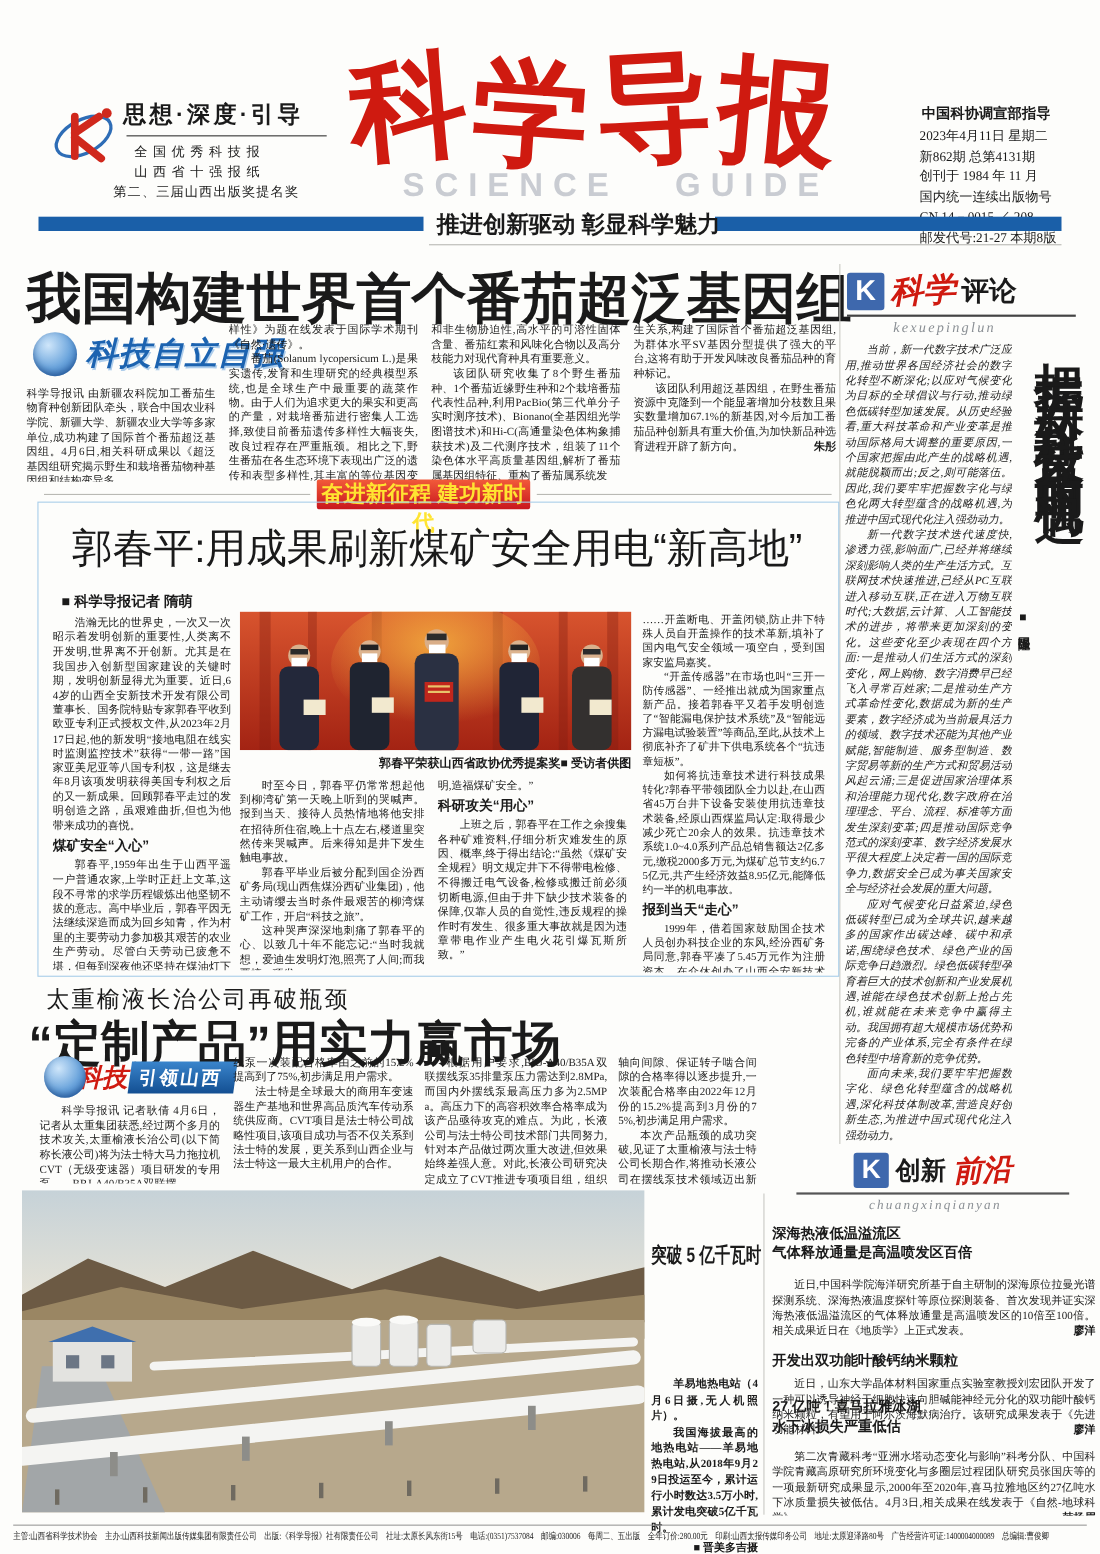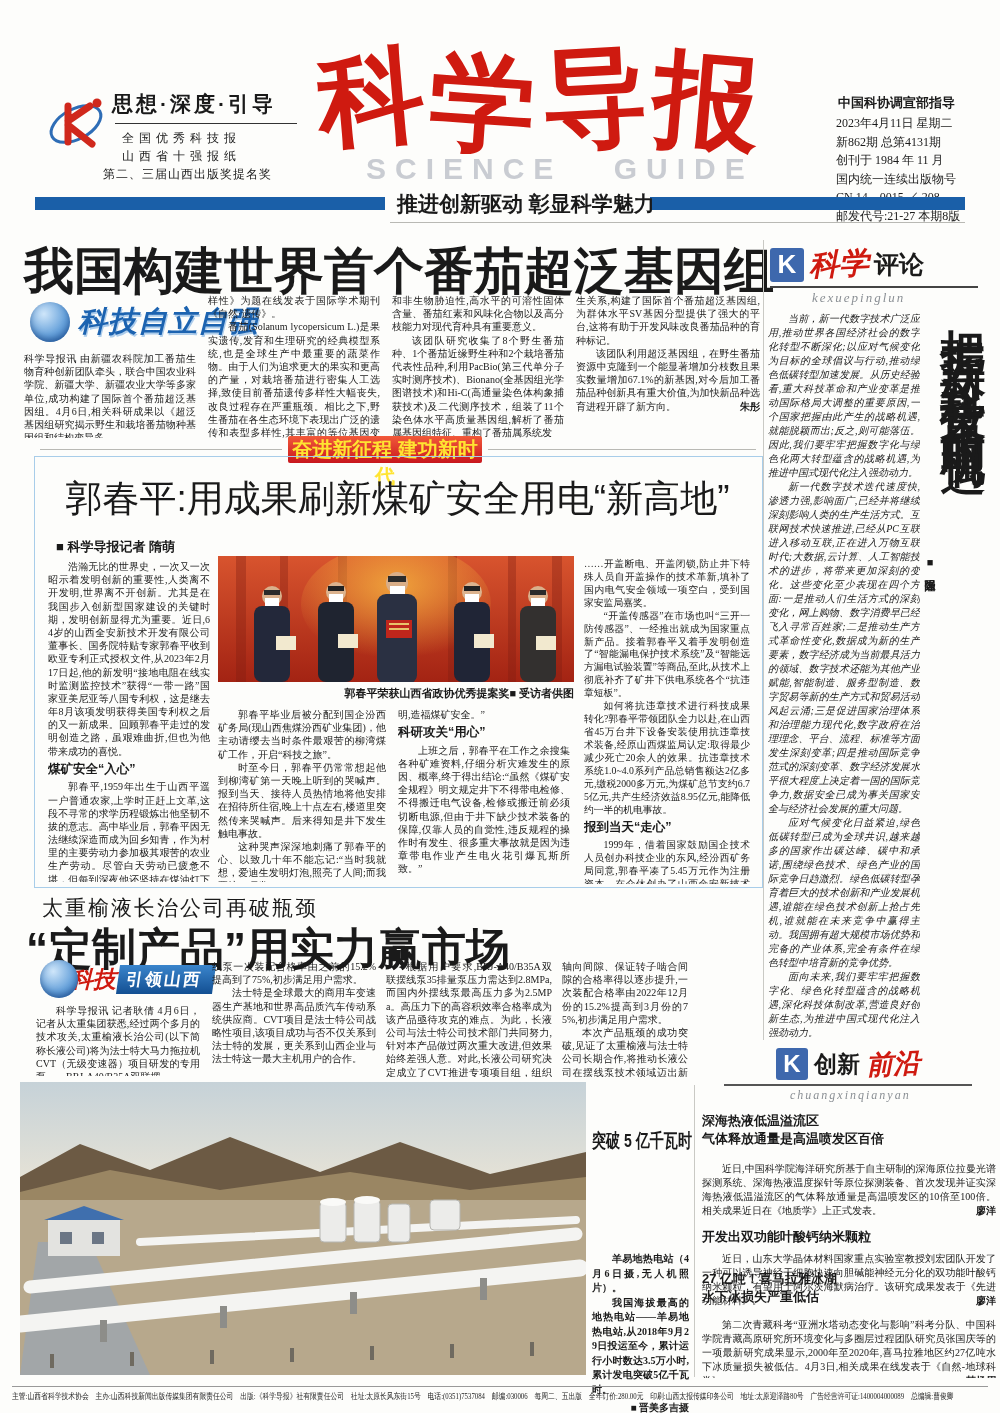--- a/index.html
+++ b/index.html
@@ -217,22 +217,22 @@
   </svg>
   <div class="abs capt" style="left:218px;top:686px;width:356px">郭春平荣获山西省政协优秀提案奖■ 受访者供图</div>
 
   <div class="abs body" style="left:48px;top:560px;width:162px;height:322px">
     <p>浩瀚无比的世界史，一次又一次昭示着发明创新的重要性,人类离不开发明,世界离不开创新。尤其是在我国步入创新型国家建设的关键时期，发明创新显得尤为重要。近日,64岁的山西全安新技术开发有限公司董事长、国务院特贴专家郭春平收到欧亚专利正式授权文件,从2023年2月17日起,他的新发明“接地电阻在线实时监测监控技术”获得“一带一路”国家亚美尼亚等八国专利权，这是继去年8月该项发明获得美国专利权之后的又一新成果。回顾郭春平走过的发明创造之路，虽艰难曲折,但也为他带来成功的喜悦。</p>
     <p class="sub">煤矿安全“入心”</p>
     <p>郭春平,1959年出生于山西平遥一户普通农家,上学时正赶上文革,这段不寻常的求学历程锻炼出他坚韧不拔的意志。高中毕业后，郭春平因无法继续深造而成为回乡知青，作为村里的主要劳动力参加极其艰苦的农业生产劳动。尽管白天劳动已疲惫不堪，但每到深夜他还坚持在煤油灯下看书自学。</p>
 
   </div>
   <div class="abs body" style="left:218px;top:708px;width:168px;height:174px">
+    <p>时至今日，郭春平仍常常想起他到柳湾矿第一天晚上听到的哭喊声。报到当天、接待人员热情地将他安排在招待所住宿,晚上十点左右,楼道里突然传来哭喊声。后来得知是井下发生触电事故。</p>
     <p>郭春平毕业后被分配到国企汾西矿务局(现山西焦煤汾西矿业集团)，他主动请缨去当时条件最艰苦的柳湾煤矿工作，开启“科技之旅”。</p>
-    <p>时至今日，郭春平仍常常想起他到柳湾矿第一天晚上听到的哭喊声。报到当天、接待人员热情地将他安排在招待所住宿,晚上十点左右,楼道里突然传来哭喊声。后来得知是井下发生触电事故。</p>
     <p>这种哭声深深地刺痛了郭春平的心、以致几十年不能忘记:“当时我就想，爱迪生发明灯泡,照亮了人间;而我要搞一项发</p>
   </div>
   <div class="abs body" style="left:398px;top:708px;width:172px;height:174px">
     <p class="ni">明,造福煤矿安全。”</p>
     <p class="sub">科研攻关“用心”</p>
     <p>上班之后，郭春平在工作之余搜集各种矿难资料,仔细分析灾难发生的原因、概率,终于得出结论:“虽然《煤矿安全规程》明文规定井下不得带电检修、不得搬迁电气设备,检修或搬迁前必须切断电源,但由于井下缺少技术装备的保障,仅靠人员的自觉性,违反规程的操作时有发生、很多重大事故就是因为违章带电作业产生电火花引爆瓦斯所致。”</p>
   </div>
   <div class="abs body" style="left:584px;top:558px;width:166px;height:326px;font-size:9.8px">
     <p class="ni">……开盖断电、开盖闭锁,防止井下特殊人员自开盖操作的技术革新,填补了国内电气安全领域一项空白，受到国家安监局嘉奖。</p>
     <p>“开盖传感器”在市场也叫“三开一防传感器”、一经推出就成为国家重点新产品。接着郭春平又着手发明创造了“智能漏电保护技术系统”及“智能远方漏电试验装置”等商品,至此,从技术上彻底补齐了矿井下供电系统各个“抗违章短板”。</p>

